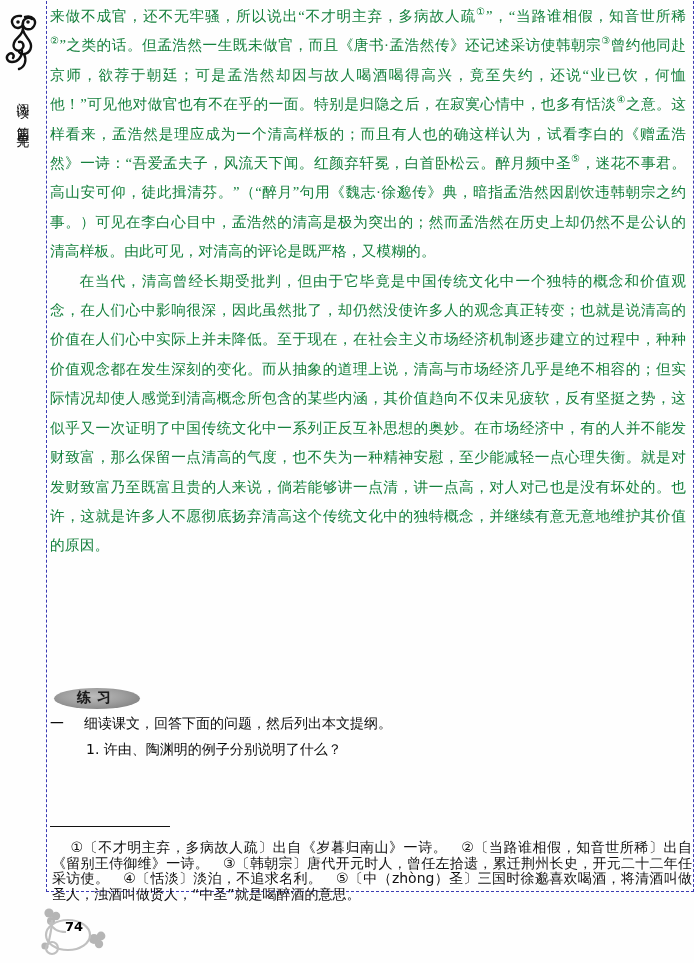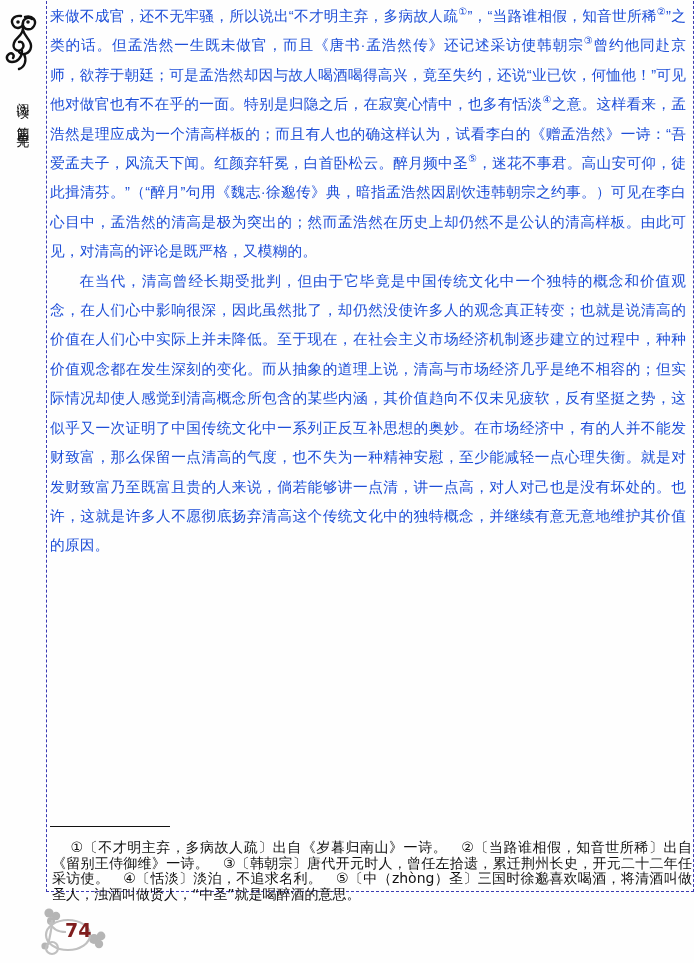--- a/index.html
+++ b/index.html
@@ -57,25 +57,25 @@
   
   .content{
     position:absolute;
     left:50px; top:2px;
     width:636px;
   }
   p.para{
     margin:0;
     font-size:14.7px;
     line-height:29.4px;
-    color:#1d4ed8;
+    color:#15803d;
     text-align:justify;
     text-justify:inter-ideograph;
     letter-spacing:0.15px;
-    font-family:Liberation Sans, sans-serif;
+    font-family:Liberation Serif, serif;
     word-break:break-all;
   }
   p.para.indent{ text-indent:2em; }
   .sup{
     font-size:10px;
     vertical-align:super;
     line-height:0;
   }
 
   
@@ -147,23 +147,23 @@
 
   
   .folio{
     position:absolute;
     left:22px; top:905px;
     width:120px;height:54px;
   }
   .folio-num{
     position:absolute;
     left:43px; top:14px;
-    font-size:19px;
+    font-size:13px;
     font-weight:bold;
-    color:#7f1d1d;
+    color:#000000;
     font-family:"DejaVu Sans","Liberation Sans",sans-serif;
     letter-spacing:0;
   }
 </style>
 </head>
 <body>
 
 <div id="page">
 
   <div class="sidebar">
@@ -184,20 +184,30 @@
 
   <div class="text-frame"></div>
 
   <div class="content">
     <div id="paras">
         <p class="para"><span>来做不成官，还不无牢骚，所以说出“不才明主弃，多病故人疏</span><span class="sup">①</span><span>”，“当路谁相假，知音世所稀</span><span class="sup">②</span><span>”之类的话。但孟浩然一生既未做官，而且《唐书·孟浩然传》还记述采访使韩朝宗</span><span class="sup">③</span><span>曾约他同赴京师，欲荐于朝廷；可是孟浩然却因与故人喝酒喝得高兴，竟至失约，还说“业已饮，何恤他！”可见他对做官也有不在乎的一面。特别是归隐之后，在寂寞心情中，也多有恬淡</span><span class="sup">④</span><span>之意。这样看来，孟浩然是理应成为一个清高样板的；而且有人也的确这样认为，试看李白的《赠孟浩然》一诗：“吾爱孟夫子，风流天下闻。红颜弃轩冕，白首卧松云。醉月频中圣</span><span class="sup">⑤</span><span>，迷花不事君。高山安可仰，徒此揖清芬。”（“醉月”句用《魏志·徐邈传》典，暗指孟浩然因剧饮违韩朝宗之约事。）可见在李白心目中，孟浩然的清高是极为突出的；然而孟浩然在历史上却仍然不是公认的清高样板。由此可见，对清高的评论是既严格，又模糊的。</span></p>
         <p class="para indent"><span>在当代，清高曾经长期受批判，但由于它毕竟是中国传统文化中一个独特的概念和价值观念，在人们心中影响很深，因此虽然批了，却仍然没使许多人的观念真正转变；也就是说清高的价值在人们心中实际上并未降低。至于现在，在社会主义市场经济机制逐步建立的过程中，种种价值观念都在发生深刻的变化。而从抽象的道理上说，清高与市场经济几乎是绝不相容的；但实际情况却使人感觉到清高概念所包含的某些内涵，其价值趋向不仅未见疲软，反有坚挺之势，这似乎又一次证明了中国传统文化中一系列正反互补思想的奥妙。在市场经济中，有的人并不能发财致富，那么保留一点清高的气度，也不失为一种精神安慰，至少能减轻一点心理失衡。就是对发财致富乃至既富且贵的人来说，倘若能够讲一点清，讲一点高，对人对己也是没有坏处的。也许，这就是许多人不愿彻底扬弃清高这个传统文化中的独特概念，并继续有意无意地维护其价值的原因。</span></p>
       </div>
   </div>
 
+  <div class="exercise">
+    <div class="ex-stamp">
+      <div class="oval"></div>
+      <div class="stamp-text">练习</div>
+    </div>
+    <p class="ex-line">
+      <span class="ex-num">一</span><span>细读课文，回答下面的问题，然后列出本文提纲。</span>
+    </p>
+    <p class="ex-sub">1. 许由、陶渊明的例子分别说明了什么？</p>
+  </div>
 
   <div class="fn-rule"></div>
   <div class="footnotes">
     <span class="fn-indent"></span><span id="fnwrap"><span class="fn-item"><span>①</span><span>〔不才明主弃，多病故人疏〕出自《岁暮归南山》一诗。</span></span><span class="fn-item"><span>②</span><span>〔当路谁相假，知音世所稀〕出自《留别王侍御维》一诗。</span></span><span class="fn-item"><span>③</span><span>〔韩朝宗〕唐代开元时人，曾任左拾遗，累迁荆州长史，开元二十二年任采访使。</span></span><span class="fn-item"><span>④</span><span>〔恬淡〕淡泊，不追求名利。</span></span><span class="fn-item"><span>⑤</span><span>〔中（zhòng）圣〕三国时徐邈喜欢喝酒，将清酒叫做圣人，浊酒叫做贤人，“中圣”就是喝醉酒的意思。</span></span></span>
   </div>
 
   <div class="folio">
     <svg width="120" height="54" viewBox="0 0 120 54">
       <g fill="#b5b5b5">
         <circle cx="27" cy="8" r="4.6"></circle>

